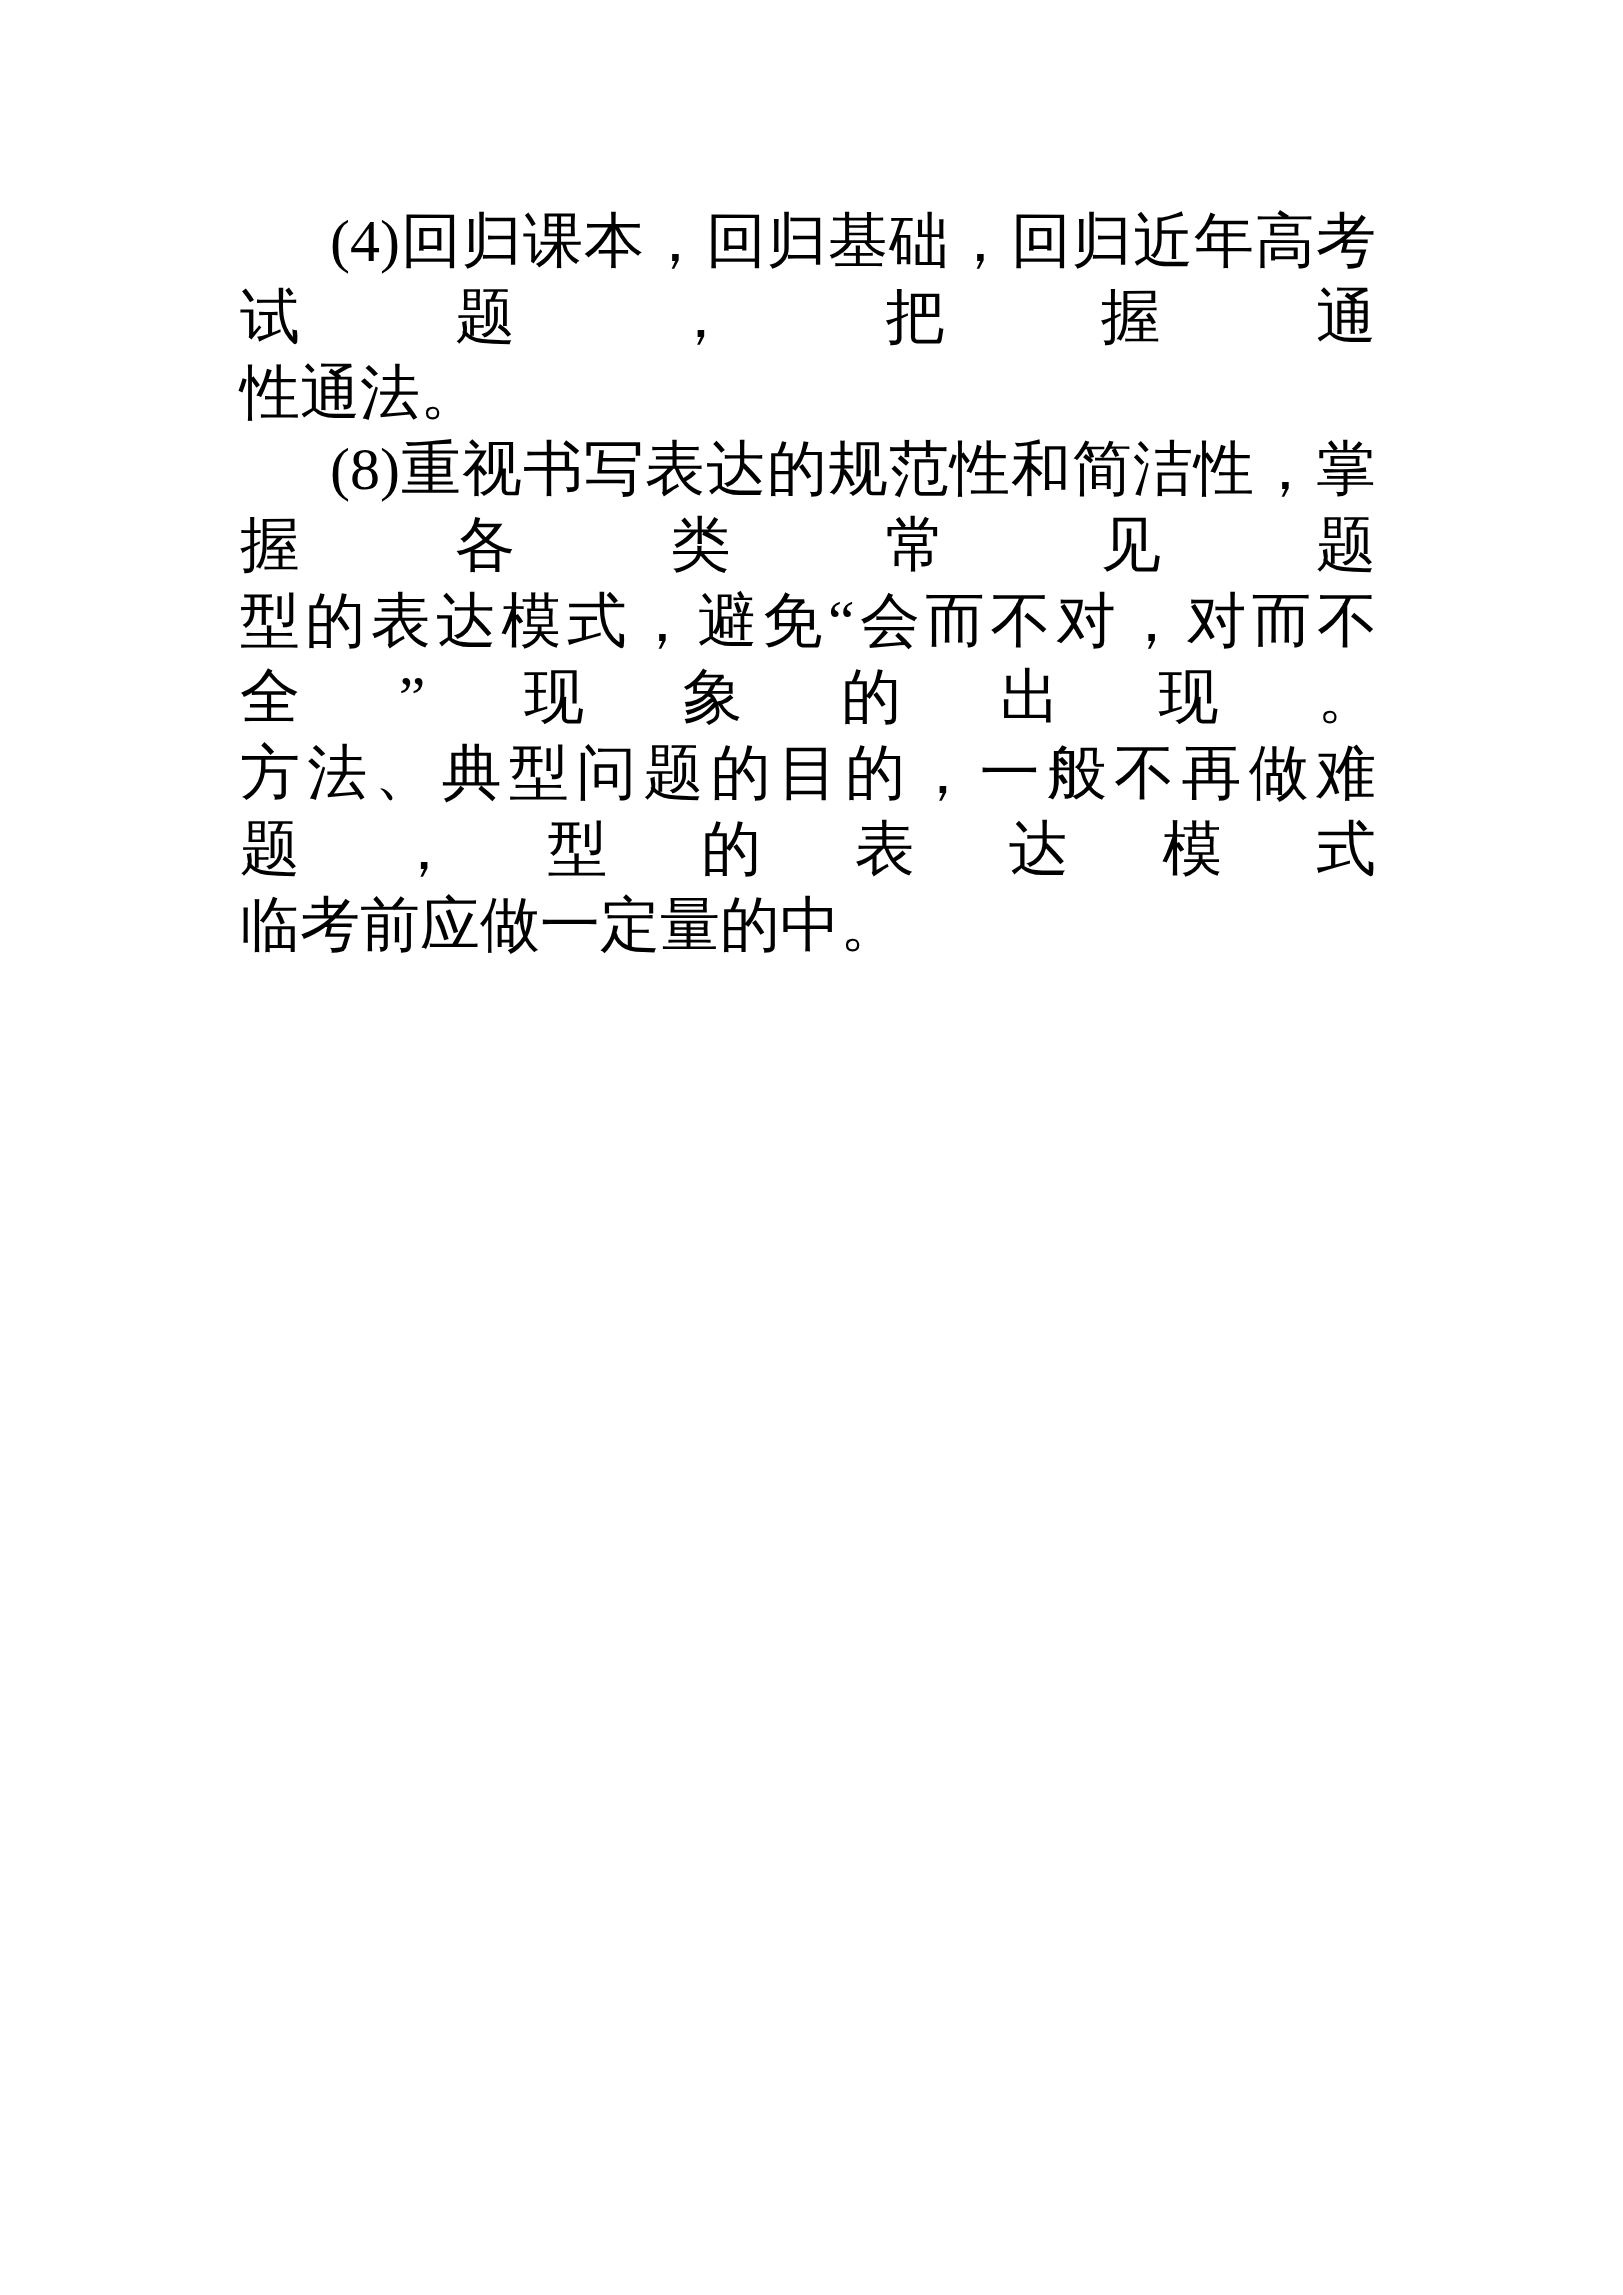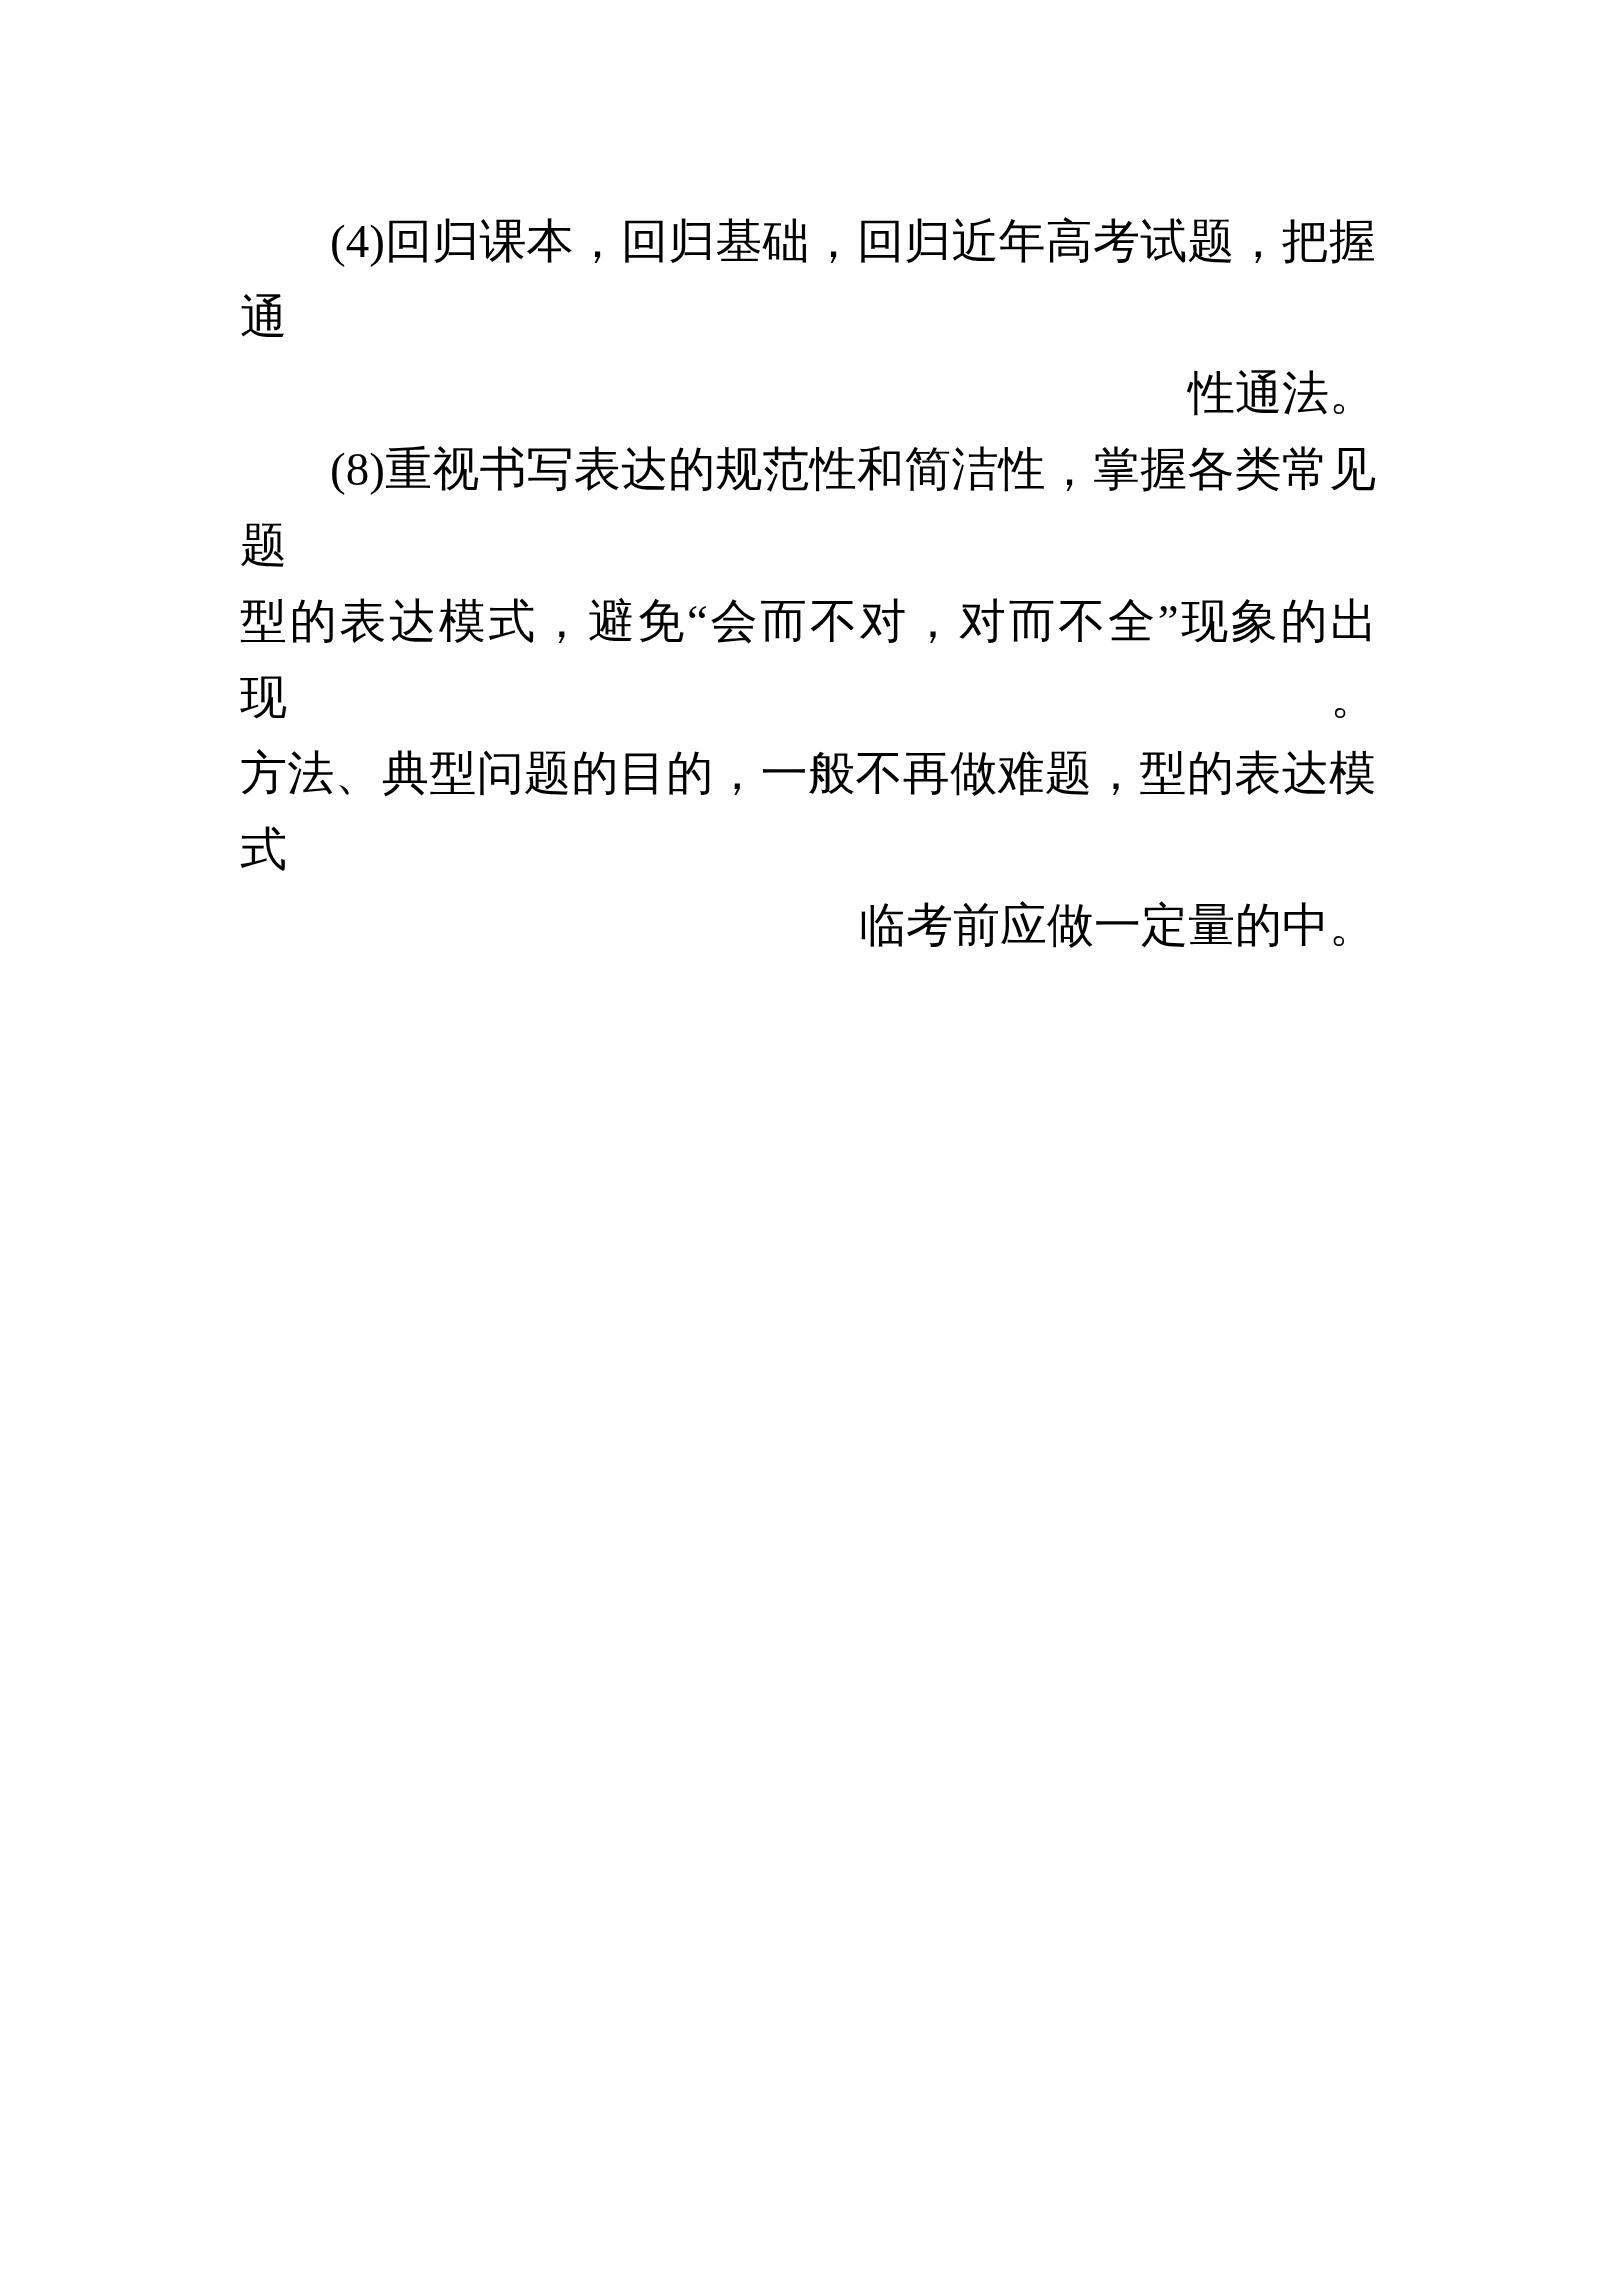--- a/index.html
+++ b/index.html
@@ -15,29 +15,29 @@
     background: #ffffff;
     overflow: hidden;
     font-family: "Liberation Serif", "DejaVu Serif", serif;
     color: #000000;
   }
   .text-block {
     position: absolute;
     left: 240px;
     top: 203px;
     width: 1136px;
-    font-size: 47px;
+    font-size: 60px;
     line-height: 76px;
   }
   .para {
     margin: 0;
     padding: 0;
   }
   .line {
-    text-align: right;
+    text-align: left;
     white-space: normal;
   }
   .line.justify {
     text-align: justify;
     text-align-last: justify;
   }
   .line.indent {
     text-indent: 90px;
   }
   .line.tight {

